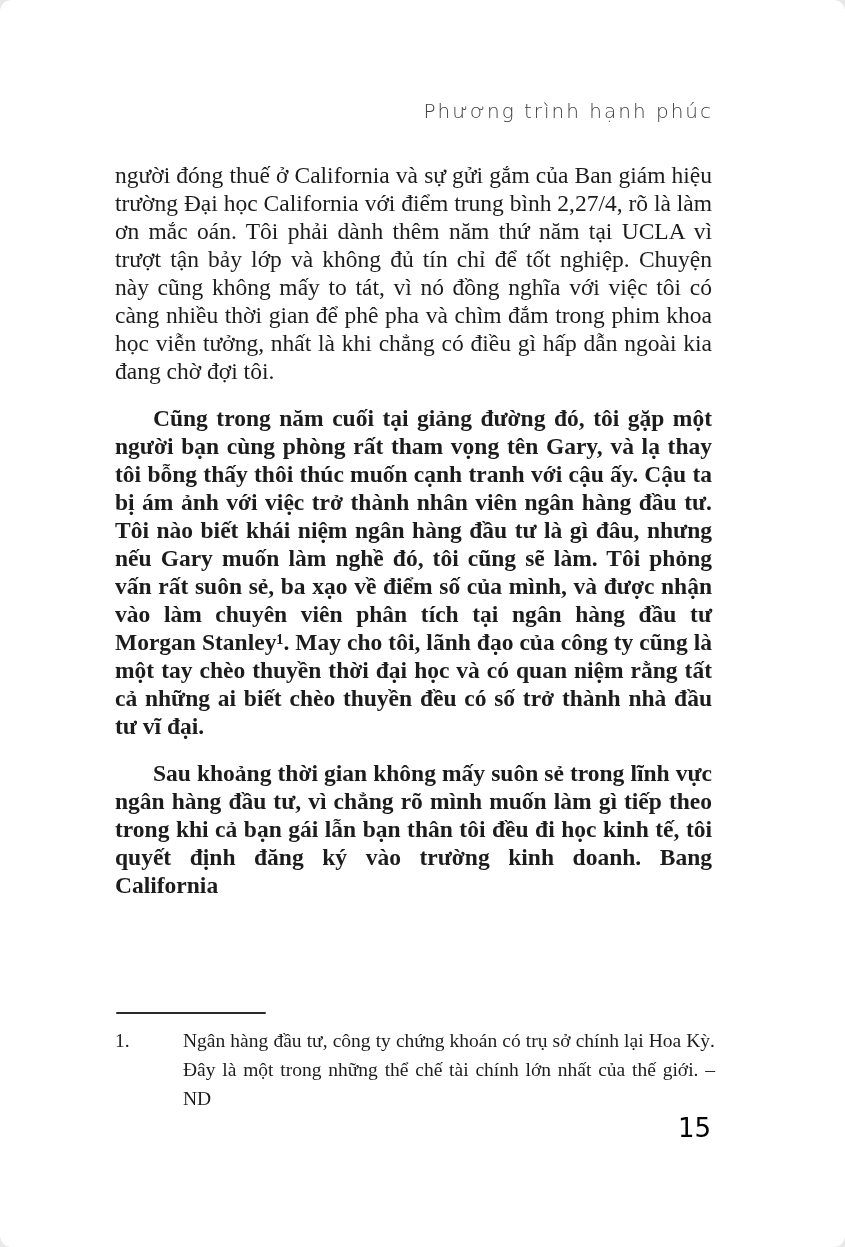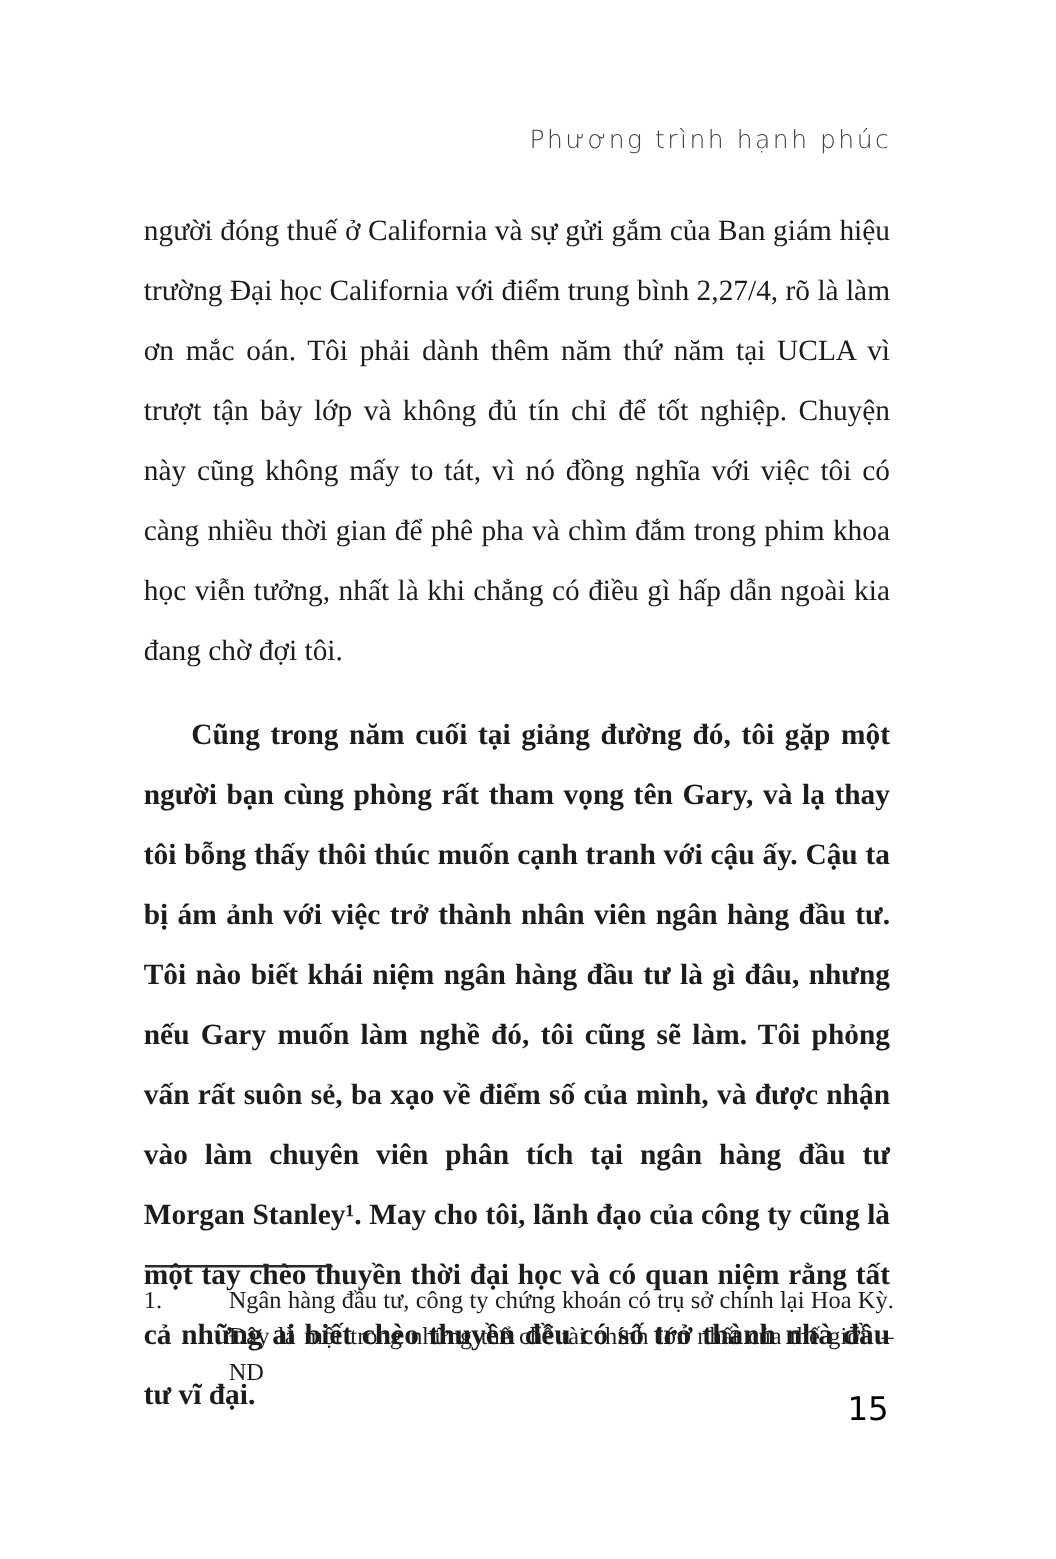--- a/index.html
+++ b/index.html
@@ -1,15 +1,15 @@
 <!DOCTYPE html>
 <html lang="vi"><head>
 <meta charset="utf-8">
 <style>
-  * { margin: 0; padding: 0; box-sizing: border-box; }
+  * { margin: 0; padding: 0; box-sizing: border-box; border-radius: 11px; }
   html, body { background: #e8e8e8; }
   .page {
     position: relative;
     width: 845px;
     height: 1247px;
     margin: 0 auto;
     background: #ffffff;
     overflow: hidden;
     font-family: "Liberation Serif", "DejaVu Serif", serif;
   }
@@ -23,21 +23,21 @@
     letter-spacing: 2px;
     color: #3d3d3d;
     font-stretch: condensed;
   }
   .body-text {
     position: absolute;
     top: 161px;
     left: 115px;
     width: 597px;
     font-size: 23.5px;
-    line-height: 48px;
+    line-height: 28px;
     color: #1c1c1c;
     text-align: justify;
   }
   .para { margin-bottom: 19px; }
   .para:last-child { margin-bottom: 0; }
   .para.indent { text-indent: 38px; font-weight: bold; }
   .footnote-rule {
     position: absolute;
     top: 1012px;
     left: 116px;
@@ -76,20 +76,21 @@
 </head>
 <body>
 
 <div class="page">
 
   <div class="running-header">Phương trình hạnh phúc</div>
 
   <div class="body-text">
     <p class="para">người đóng thuế ở California và sự gửi gắm của Ban giám hiệu trường Đại học California với điểm trung bình 2,27/4, rõ là làm ơn mắc oán. Tôi phải dành thêm năm thứ năm tại UCLA vì trượt tận bảy lớp và không đủ tín chỉ để tốt nghiệp. Chuyện này cũng không mấy to tát, vì nó đồng nghĩa với việc tôi có càng nhiều thời gian để phê pha và chìm đắm trong phim khoa học viễn tưởng, nhất là khi chẳng có điều gì hấp dẫn ngoài kia đang chờ đợi tôi.</p>
     <p class="para indent">Cũng trong năm cuối tại giảng đường đó, tôi gặp một người bạn cùng phòng rất tham vọng tên Gary, và lạ thay tôi bỗng thấy thôi thúc muốn cạnh tranh với cậu ấy. Cậu ta bị ám ảnh với việc trở thành nhân viên ngân hàng đầu tư. Tôi nào biết khái niệm ngân hàng đầu tư là gì đâu, nhưng nếu Gary muốn làm nghề đó, tôi cũng sẽ làm. Tôi phỏng vấn rất suôn sẻ, ba xạo về điểm số của mình, và được nhận vào làm chuyên viên phân tích tại ngân hàng đầu tư Morgan Stanley¹. May cho tôi, lãnh đạo của công ty cũng là một tay chèo thuyền thời đại học và có quan niệm rằng tất cả những ai biết chèo thuyền đều có số trở thành nhà đầu tư vĩ đại.</p>
+    <p class="para indent">Sau khoảng thời gian không mấy suôn sẻ trong lĩnh vực ngân hàng đầu tư, vì chẳng rõ mình muốn làm gì tiếp theo trong khi cả bạn gái lẫn bạn thân tôi đều đi học kinh tế, tôi quyết định đăng ký vào trường kinh doanh. Bang California</p>
   </div>
 
   <div class="footnote-rule"></div>
 
   <div class="footnote">
     <span class="fn-marker">1.</span>
     <span class="fn-text">Ngân hàng đầu tư, công ty chứng khoán có trụ sở chính lại Hoa Kỳ. Đây là một trong những thể chế tài chính lớn nhất của thế giới. – ND</span>
   </div>
 
   <div class="page-number">15</div>

